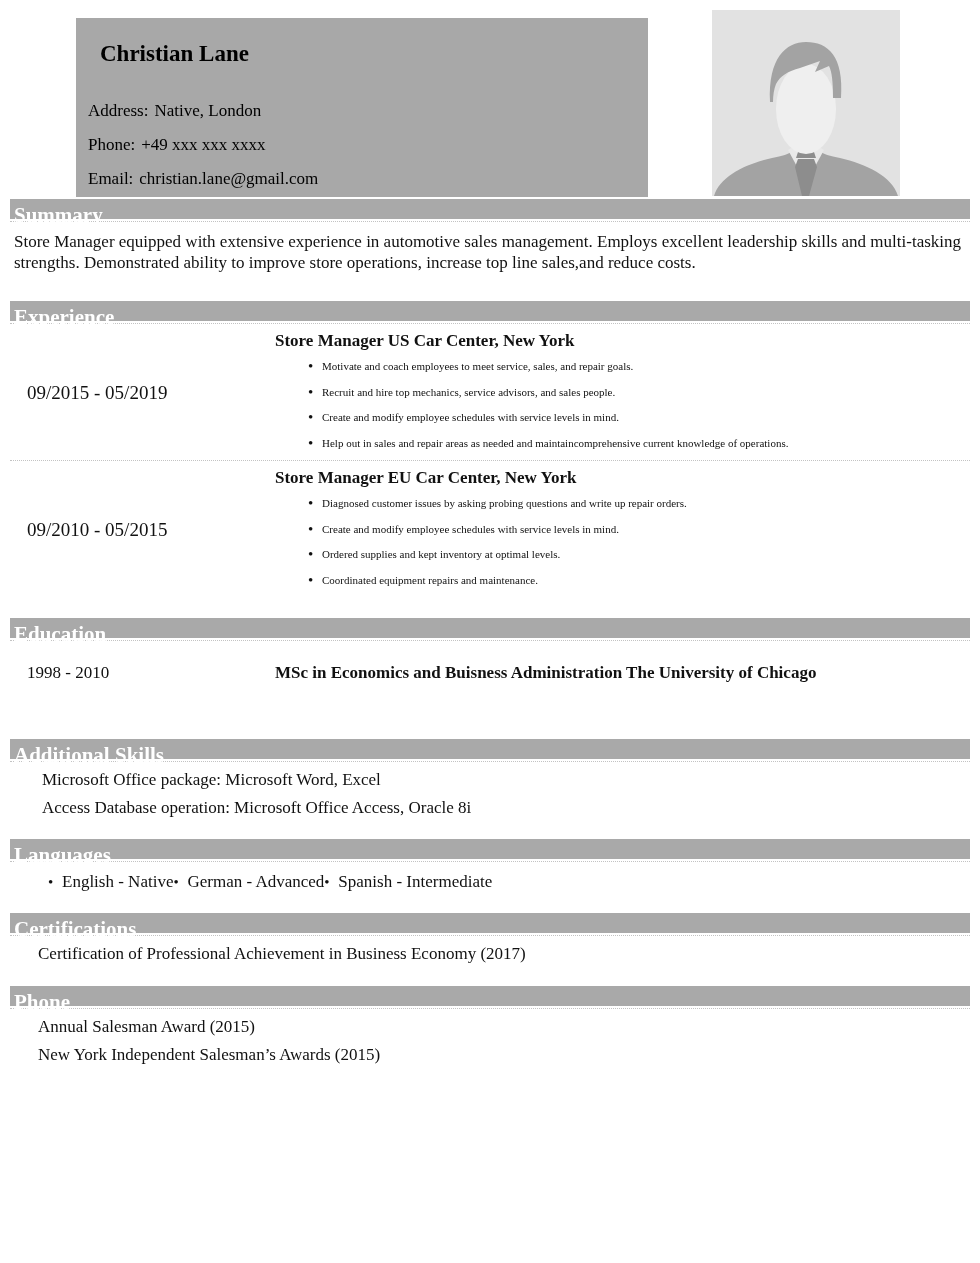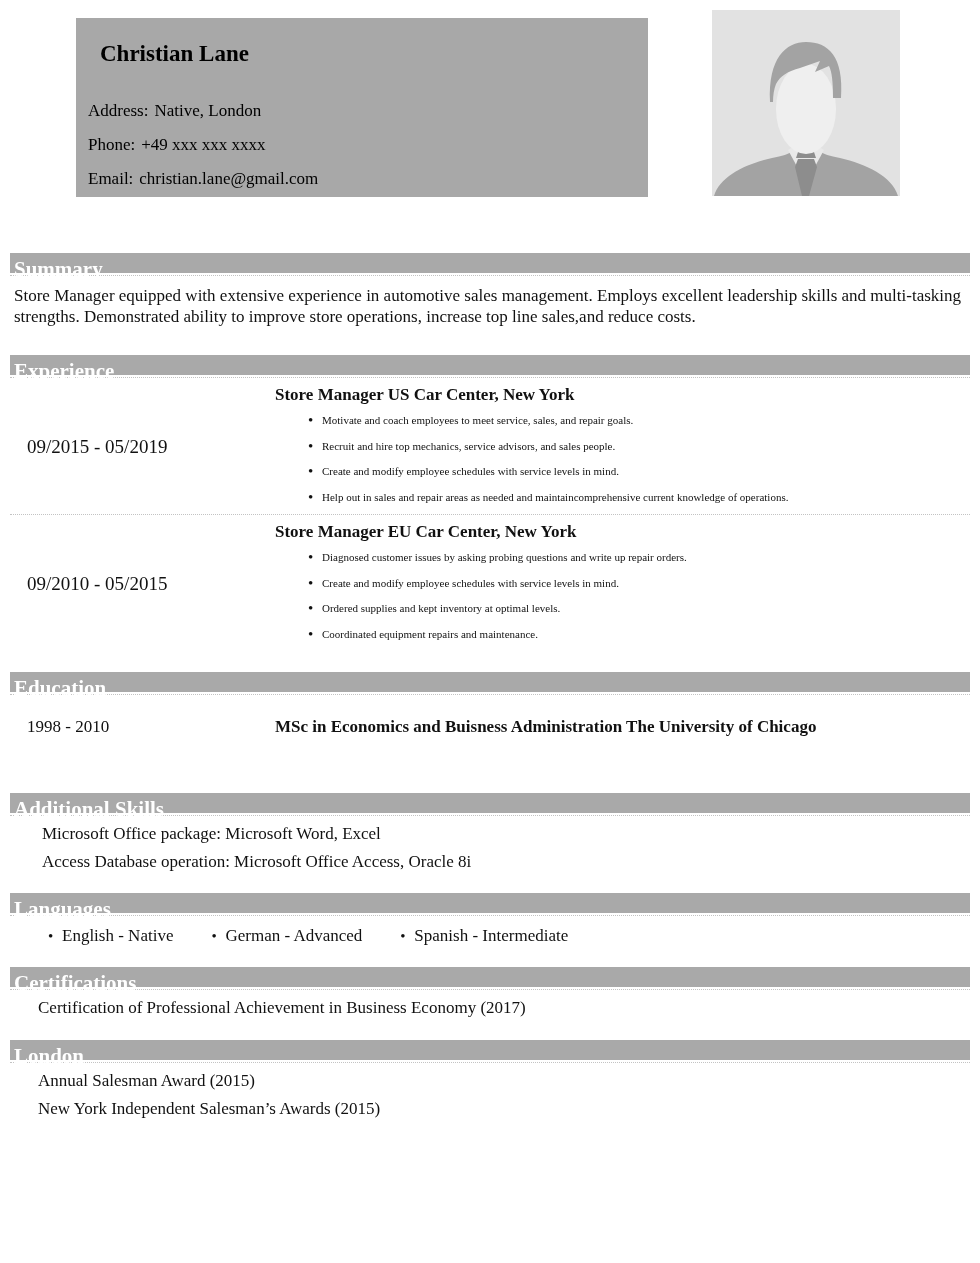--- a/index.html
+++ b/index.html
@@ -17,21 +17,21 @@
   }
   *{margin:0;padding:0;box-sizing:border-box;}
   html,body{background:#ffffff;}
   body{
     width:980px;height:1263px;margin:0;
     font-family:"Liberation Serif","DejaVu Serif",serif;
     color:var(--text);
     position:relative;overflow:hidden;
   }
   
-  .top{position:relative;height:253px;}
+  .top{position:relative;height:199px;}
   .id-box{
     position:absolute;left:76px;top:18px;width:572px;height:179px;
     background:var(--header-box);
   }
   .id-box h1{
     font-size:23px;font-weight:bold;color:#000;
     margin:22px 0 34px 24px;line-height:27px;
   }
   .contact-line{
     font-size:17px;line-height:20px;margin:0 0 14px 12px;color:#000;
@@ -79,21 +79,21 @@
   
   .line-list{padding-top:7px;}
   .line-item{font-size:17px;line-height:21px;margin-bottom:7px;}
   .sec-skills .line-item{padding-left:32px;}
   .sec-certifications .line-item{padding-left:28px;}
   .sec-awards .line-item{padding-left:28px;}
   .sec-skills{margin-bottom:21px;}
   .sec-languages{margin-bottom:20px;}
   .sec-certifications{margin-bottom:22px;margin-top:16px;}
   
-  .lang-row{display:flex;gap:38px;padding:9px 0 0 38px;}
+  .lang-row{display:flex;padding:9px 0 0 38px;}
   .lang-item{display:flex;font-size:17px;line-height:21px;}
 </style>
 </head>
 <body>
 
 <div class="top">
   <div class="id-box">
     <h1>Christian Lane</h1>
     <div>
 
@@ -242,21 +242,21 @@
 <section class="sec sec-certifications">
   <div class="bar">Certifications</div>
   <div class="dotline"></div>
   <div class="line-list">
 
       <div class="line-item">Certification of Professional Achievement in Business Economy (2017)</div>
     </div>
 </section>
 
 <section class="sec sec-awards">
-  <div class="bar">London</div>
+  <div class="bar">Phone</div>
   <div class="dotline"></div>
   <div class="line-list">
 
       <div class="line-item">Annual Salesman Award (2015)</div>
 
       <div class="line-item">New York Independent Salesman’s Awards (2015)</div>
     </div>
 </section>
 
 </body></html>

